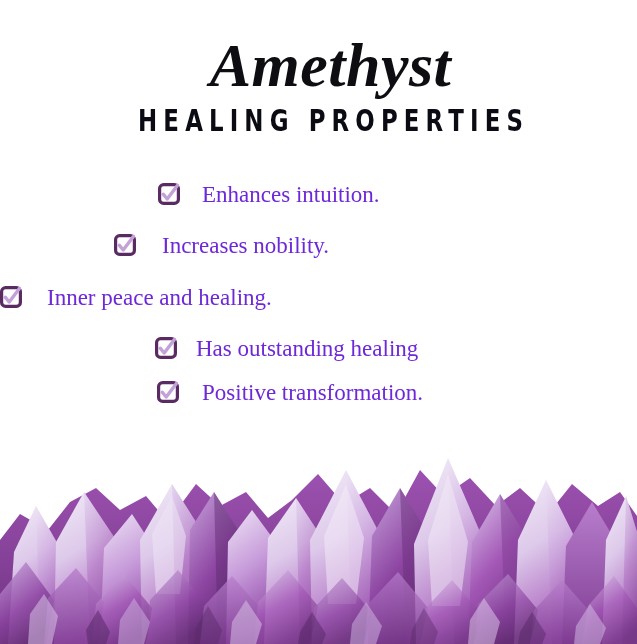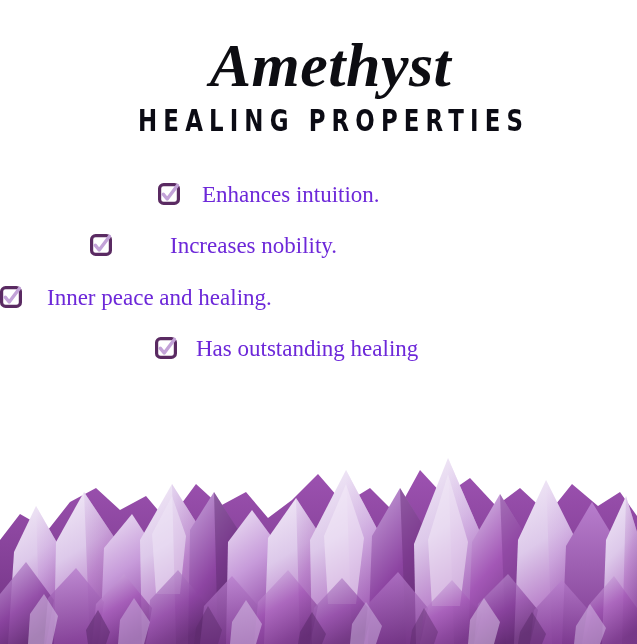--- a/index.html
+++ b/index.html
@@ -58,21 +58,21 @@
     top: 180px;
     left: 0;
     width: 637px;
   }
   .list-item {
     display: flex;
     align-items: flex-start;
     margin-bottom: 22px;
   }
   .list-item.r1 { padding-left: 158px; }
-  .list-item.r2 { padding-left: 90px; gap: 32px; }
+  .list-item.r2 { padding-left: 114px; }
   .list-item.r3 { }
   .list-item.r4 { padding-left: 155px; margin-bottom: 14px; text-align: right; }
   .list-item.r5 { padding-left: 157px; margin-bottom: 0; }
 
   .cb {
     flex: 0 0 auto;
     width: 22px;
     height: 22px;
     position: relative;
     margin-top: 3px;
@@ -148,20 +148,29 @@
     <div class="list-item r4">
       <span class="cb">
         <svg viewBox="0 0 22 22" width="22" height="22">
           <rect x="1.6" y="1.6" width="18.8" height="18.8" rx="4" ry="4" fill="#ffffff" stroke="#5a2a62" stroke-width="3.2"></rect>
           <path d="M5.2 11.2 L9.2 16.0 L19.4 2.4" fill="none" stroke="#c3a2d8" stroke-width="3.4" stroke-linecap="round" stroke-linejoin="round"></path>
         </svg>
       </span>
       <span class="item-text"><span>Has outstanding healing</span></span>
     </div>
 
+    <div class="list-item r5">
+      <span class="cb">
+        <svg viewBox="0 0 22 22" width="22" height="22">
+          <rect x="1.6" y="1.6" width="18.8" height="18.8" rx="4" ry="4" fill="#ffffff" stroke="#5a2a62" stroke-width="3.2"></rect>
+          <path d="M5.2 11.2 L9.2 16.0 L19.4 2.4" fill="none" stroke="#c3a2d8" stroke-width="3.4" stroke-linecap="round" stroke-linejoin="round"></path>
+        </svg>
+      </span>
+      <span class="item-text">Positive transformation.</span>
+    </div>
 
   </div>
 
   <div class="crystals">
     <svg viewBox="0 0 637 200" preserveAspectRatio="none" xmlns="http://www.w3.org/2000/svg">
       <defs>
         <linearGradient id="gA" x1="0" y1="0" x2="0.25" y2="1">
           <stop offset="0" stop-color="#f3ecf8"></stop>
           <stop offset="0.45" stop-color="#ddc9ea"></stop>
           <stop offset="1" stop-color="#a85fbb"></stop>

